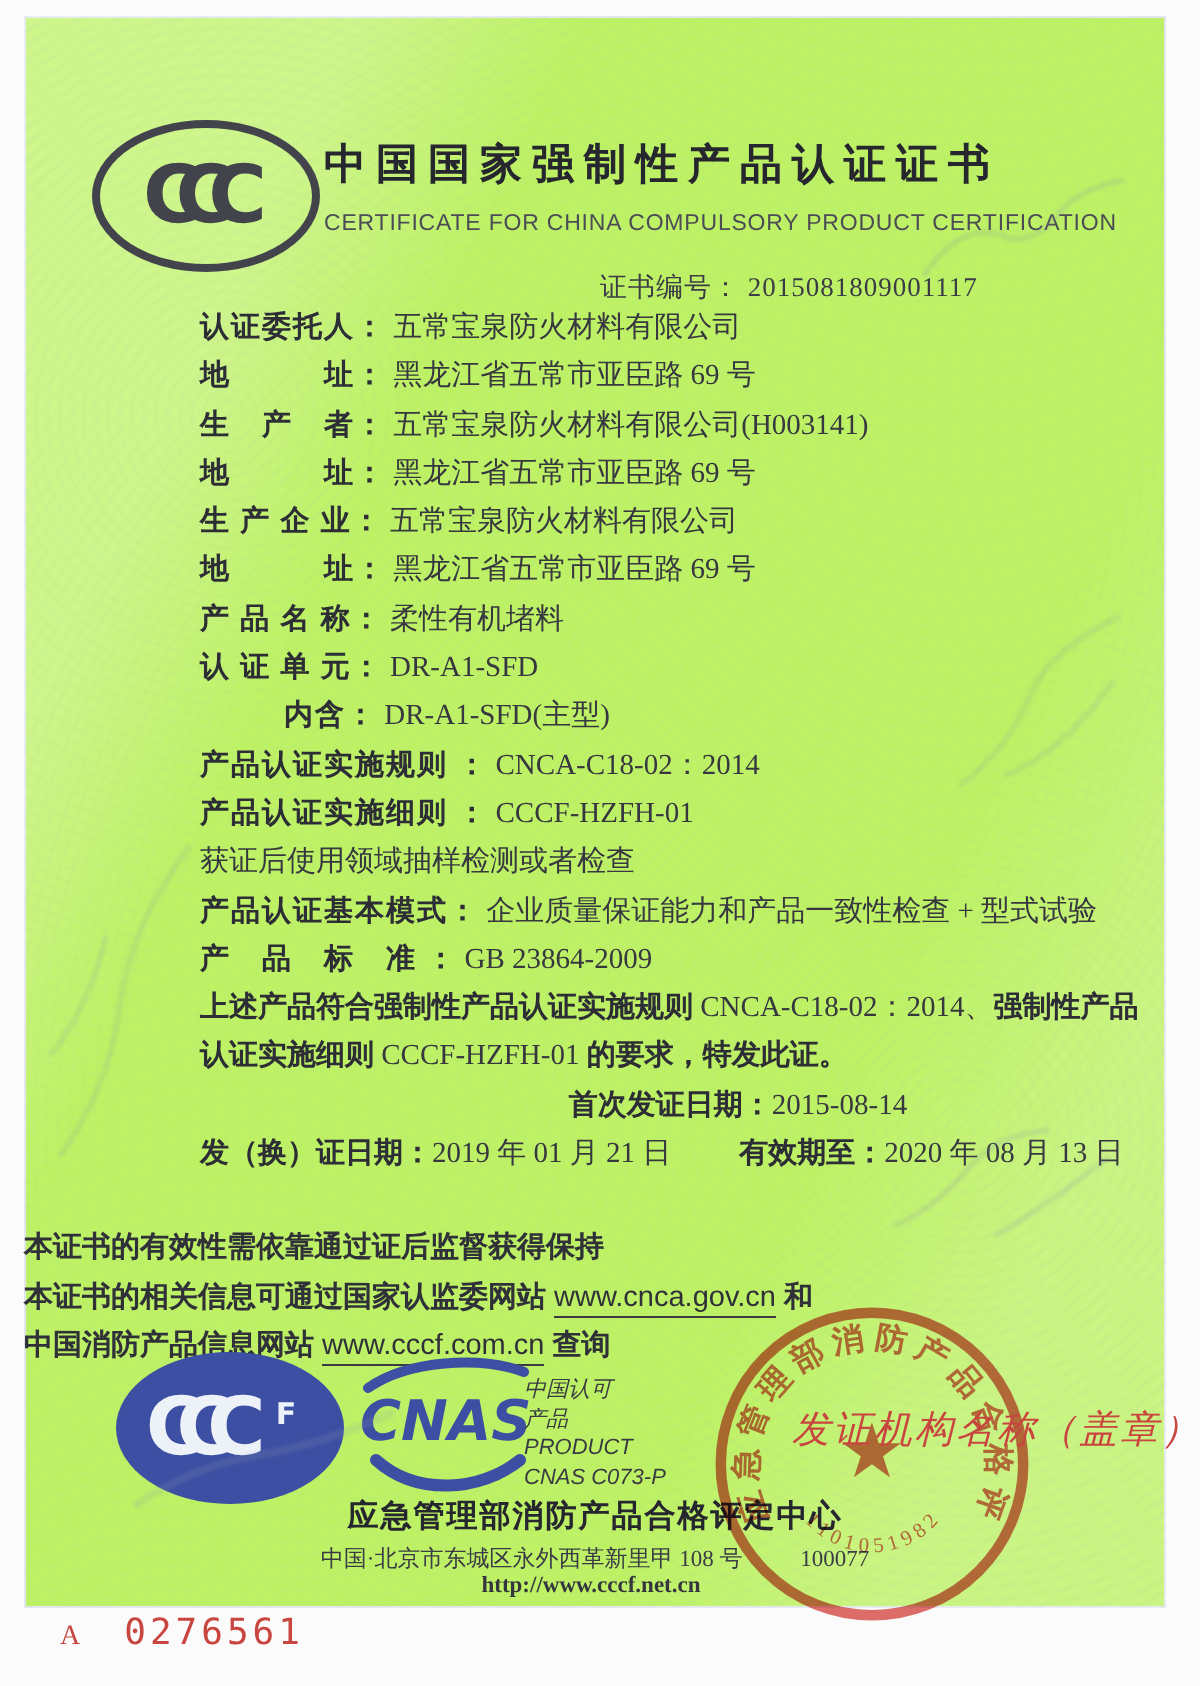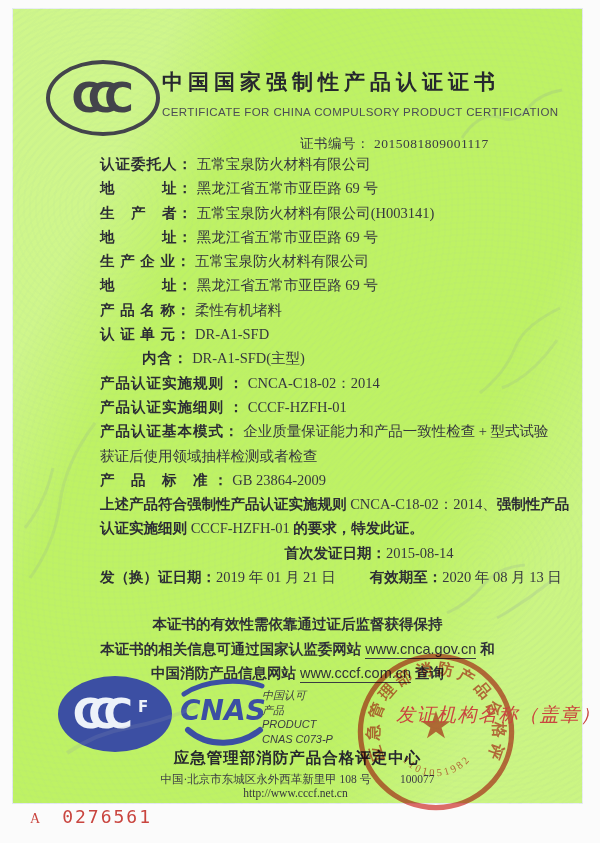--- a/index.html
+++ b/index.html
@@ -25,21 +25,21 @@
   
   .body{position:absolute;left:88px;top:144px;width:468px;font-size:14.5px;}
   .row{height:24.3px;line-height:24.3px;white-space:nowrap;}
   .lbl{font-weight:bold;letter-spacing:1px;color:#2c2d35;}
   .val{color:#36373f;}
   .indent{padding-left:42px;}
   .b{font-weight:bold;color:#2c2d35;}
   .ctr{text-align:center;padding-left:70px;}
   .gap{width:34px;display:inline-block;}
   
-  .notice{position:absolute;left:0;top:604px;width:571px;text-align:center;
+  .notice{position:absolute;left:0;top:604px;width:571px;
     font-family:"Liberation Sans","DejaVu Sans",sans-serif;font-weight:600;
     font-size:14.5px;color:#2f3038;}
   .notice div{height:24.5px;line-height:24.5px;}
   .u{border-bottom:1.5px solid #3a3b42;padding-bottom:1px;font-weight:500;}
   
   .cccf-logo{position:absolute;left:46px;top:668px;width:114px;height:76px;border-radius:50%;
     background:#3c4fa3;display:flex;align-items:center;justify-content:center;}
   .cccf-logo .word{font-family:"DejaVu Sans","Liberation Sans",sans-serif;font-weight:900;
     font-size:40px;letter-spacing:-14px;color:#edf2f9;transform:translateX(-9px);line-height:1;}
   .cccf-logo .sub{font-family:"DejaVu Sans",sans-serif;font-weight:700;font-size:15px;
@@ -51,21 +51,21 @@
   .stamp{position:absolute;left:340px;top:640px;width:168px;height:168px;
     opacity:.88;mix-blend-mode:multiply;z-index:4;}
   .stamp-label{position:absolute;left:384px;top:694px;z-index:5;color:#c9453f;
     font-style:italic;font-size:19px;letter-spacing:1.5px;white-space:nowrap;}
   
   .org{position:absolute;left:0;top:740px;width:571px;text-align:center;
     font-weight:bold;font-size:15.5px;letter-spacing:1px;color:#26272e;}
   .addr{position:absolute;left:0;top:764px;width:571px;text-align:center;font-size:11.5px;color:#3a3b44;}
   .addr .pc{margin-left:26px;}
   .site{position:absolute;left:0;top:779px;width:567px;text-align:center;font-size:11.5px;
-    font-weight:normal;color:#34353d;}
+    font-weight:bold;color:#34353d;}
   
   .serial{position:absolute;left:30px;top:806px;display:flex;align-items:baseline;}
   .serial .pre{color:#c9453f;font-size:14px;margin-right:22px;}
   .serial .num{color:#c9453f;font-family:"DejaVu Sans Mono","Liberation Mono",monospace;
     font-size:18px;letter-spacing:2px;}
   
   .smudge{position:absolute;pointer-events:none;opacity:.5;filter:blur(.7px);}
 </style>
 </head>
 <body>
@@ -112,24 +112,24 @@
     <div class="row indent">
       <span class="lbl">内含：</span>
       <span class="val">DR-A1-SFD(主型)</span></div>
     <div class="row">
       <span class="lbl">产品认证实施规则 ：</span>
       <span class="val">CNCA-C18-02：2014</span></div>
     <div class="row">
       <span class="lbl">产品认证实施细则 ：</span>
       <span class="val">CCCF-HZFH-01</span></div>
     <div class="row">
+      <span class="val">获证后使用领域抽样检测或者检查</span></div>
+    <div class="row">
       <span class="lbl">产品认证基本模式：</span>
       <span class="val">企业质量保证能力和产品一致性检查 + 型式试验</span></div>
-    <div class="row">
-      <span class="val">获证后使用领域抽样检测或者检查</span></div>
     <div class="row">
       <span class="lbl">产　品　标　准 ：</span>
       <span class="val">GB 23864-2009</span></div>
 
     <div class="row">
       <span class="b">上述产品符合强制性产品认证实施规则 </span><span class="val">CNCA-C18-02：2014、</span><span class="b">强制性产品</span></div>
     <div class="row">
       <span class="b">认证实施细则 </span><span class="val">CCCF-HZFH-01</span><span class="b"> 的要求，特发此证。</span></div>
 
     <div class="row ctr">

